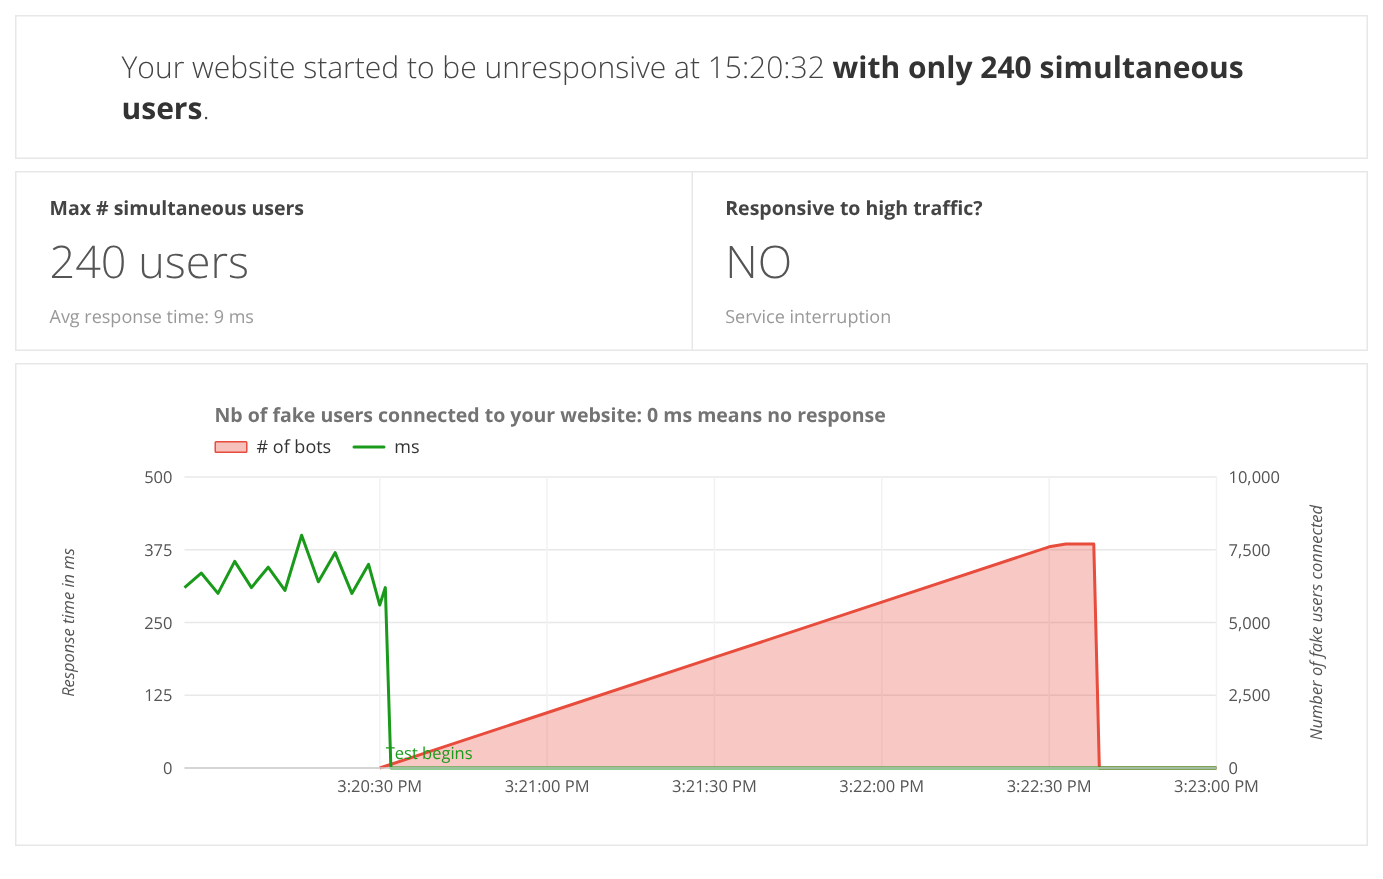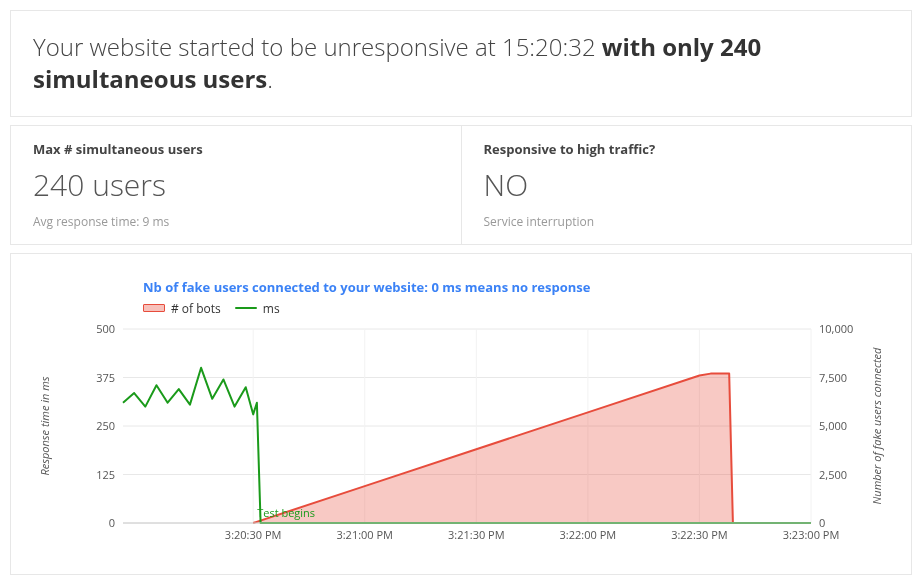--- a/index.html
+++ b/index.html
@@ -13,24 +13,25 @@
 }
 .card {
   border: 1px solid #e7e7e7;
   background: #fff;
 }
 .summary {
   margin: 10px 10px 0 10px;
   padding: 20px 22px;
 }
 .summary-text {
-  font-size: 24px;
+  font-size: 20px;
   font-weight: 300;
   color: #444;
   line-height: 1.35;
+  margin-left: 48px;
 }
 .summary-text .bold { font-weight: 700; color: #333; }
 .stats {
   display: flex;
   margin: 8px 10px 0 10px;
 }
 .stat {
   flex: 1;
   padding: 14px 22px 14px 22px;
 }
@@ -55,21 +56,21 @@
   margin: 8px 10px 10px 10px;
   padding: 24px 20px 16px 20px;
   position: relative;
 }
 .chart-title {
   font-size: 13px;
   font-weight: 700;
   text-align: left;
   margin-left: 112px;
   margin-bottom: 4px;
-  color: #3b82f6;
+  color: #737373;
 }
 .legend {
   display: flex;
   gap: 14px;
   margin-left: 112px;
   margin-bottom: 6px;
   font-size: 12px;
   color: #333;
 }
 .legend-item { display: flex; align-items: center; gap: 6px; }

